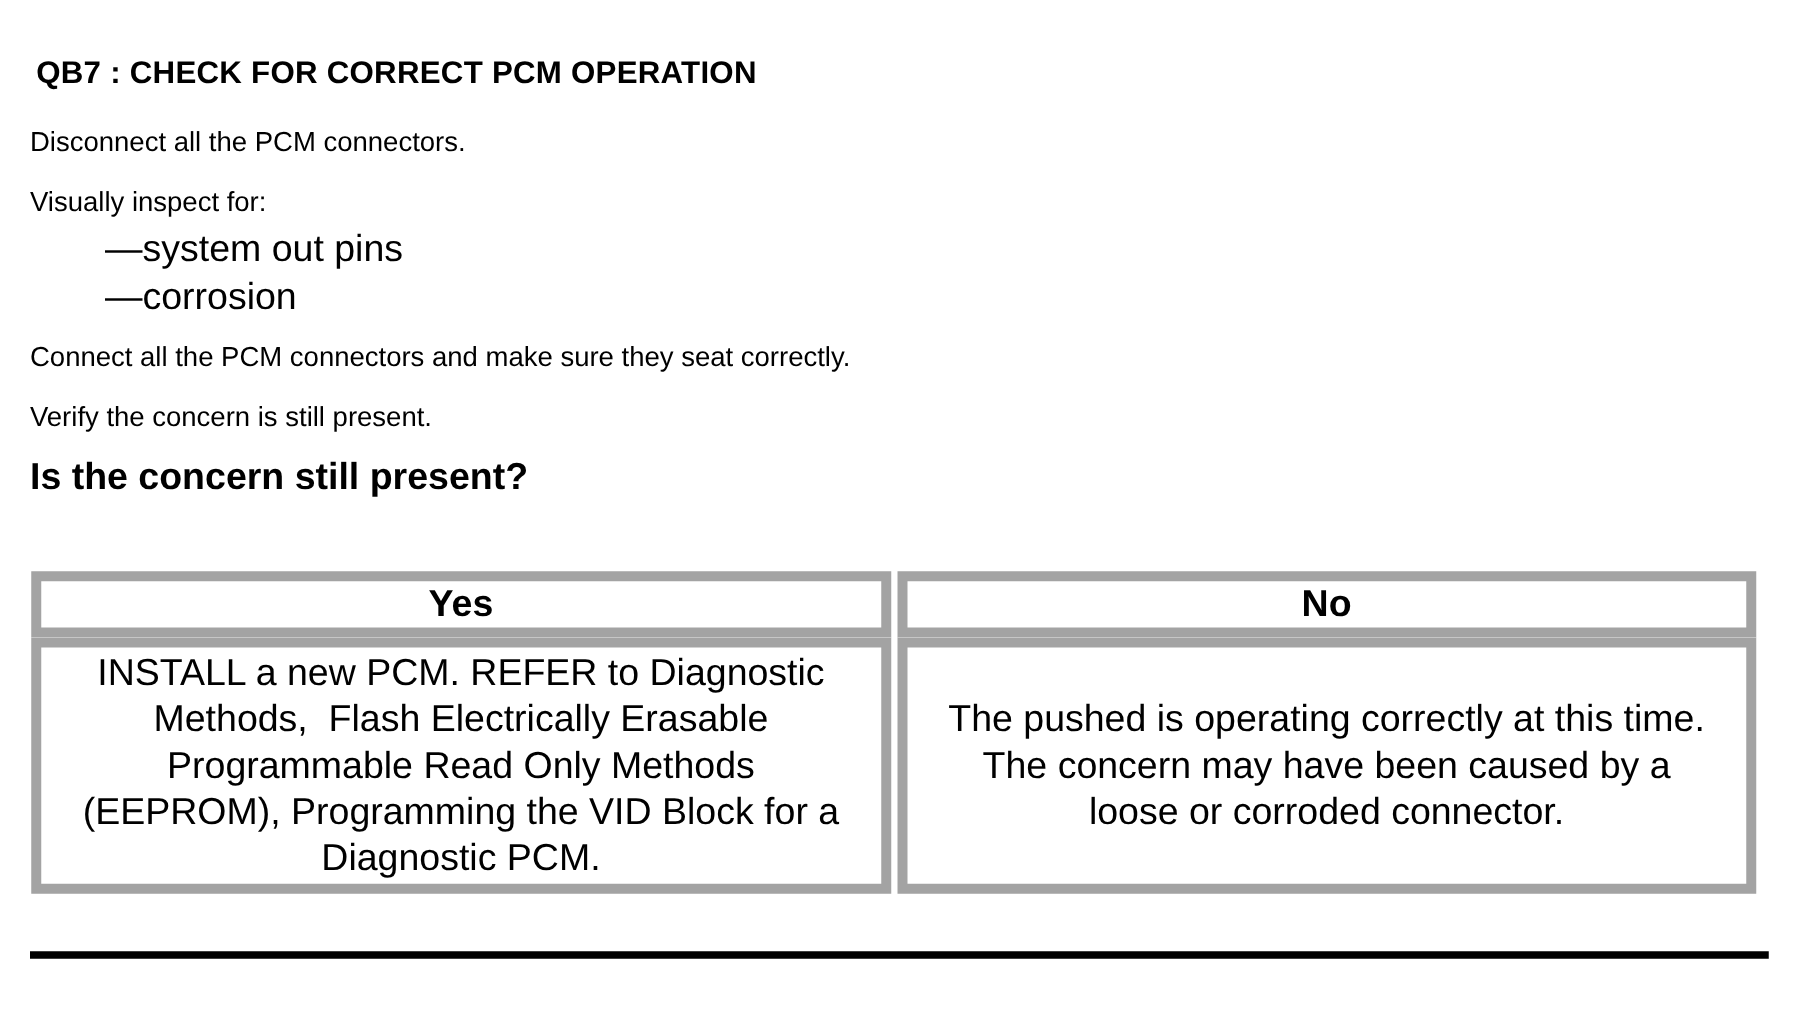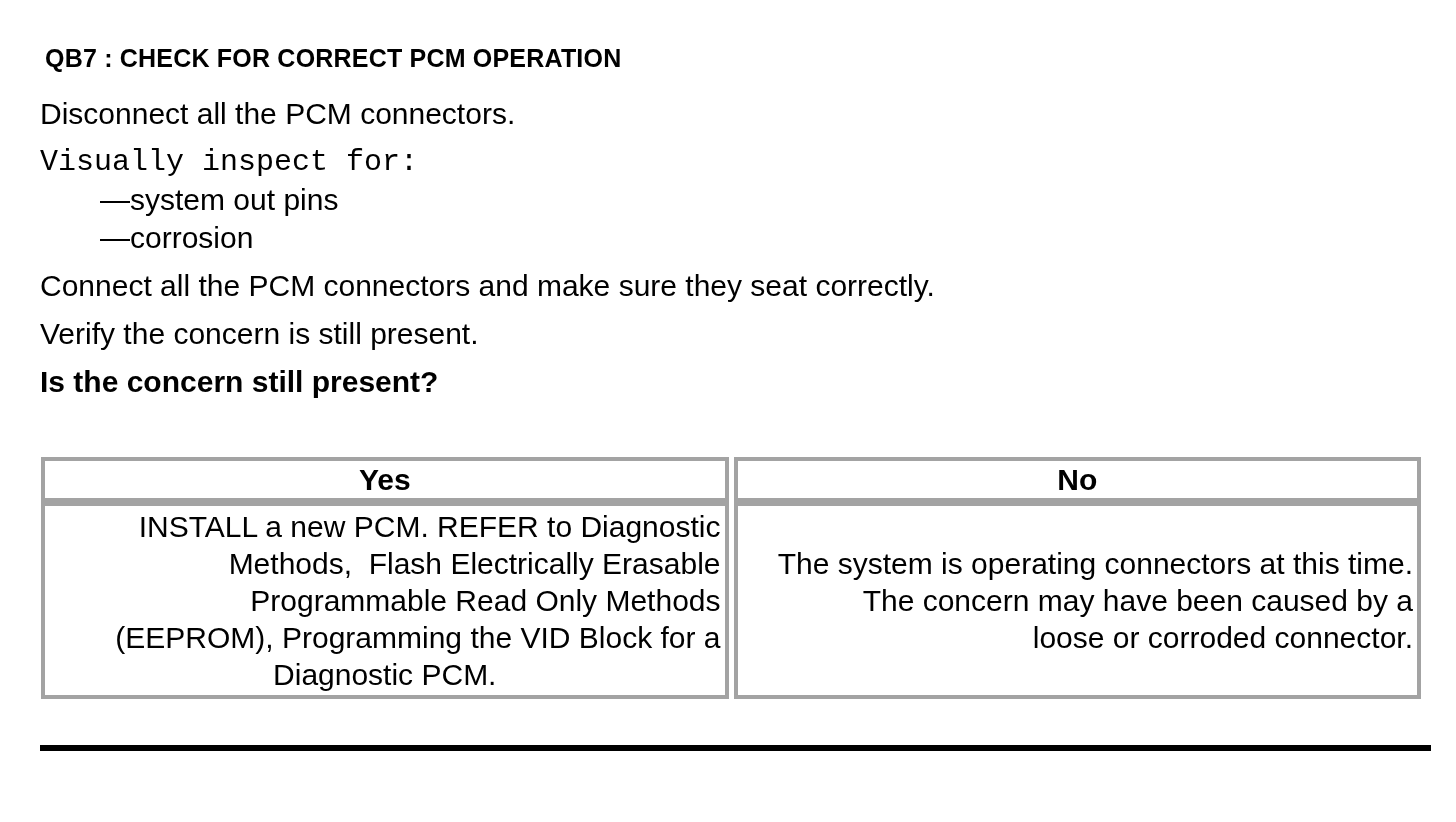--- a/index.html
+++ b/index.html
@@ -9,39 +9,38 @@
     width: 1456px;
     height: 822px;
     overflow: hidden;
     font-family: "Liberation Sans", "DejaVu Sans", sans-serif;
     color: #000000;
   }
   .page {
     position: relative;
     width: 1456px;
     height: 652px;
-    padding: 45px 0 0 40px;
+    padding: 45px 0 0 24px;
     box-sizing: border-box;
   }
   .heading {
     font-size: 25px;
     font-weight: bold;
     line-height: 26px;
     margin: 0 0 24px 5px;
     letter-spacing: 0.2px;
   }
   .para {
-    font-size: 30px;
+    font-size: 22px;
     line-height: 38px;
     margin: 10px 0;
     white-space: pre;
   }
   .para.no-bottom-margin {
     margin-bottom: 0;
-    font-family: Liberation Mono, monospace;
   }
   .list-line {
     font-size: 30px;
     line-height: 38px;
     margin: 0;
     padding-left: 60px;
     white-space: pre;
   }
   .question {
     font-size: 30px;
@@ -52,21 +51,21 @@
   }
   .decision-table {
     border-collapse: separate;
     border-spacing: 5px 0;
     margin: 56px 0 0 -4px;
     width: 1390px;
     table-layout: fixed;
   }
   .decision-table th,
   .decision-table td {
-    border: 4px solid #a3a3a3;
+    border: 8px solid #a3a3a3;
     background: #ffffff;
   }
   .decision-table th {
     font-size: 30px;
     font-weight: bold;
     text-align: center;
     line-height: 33px;
     padding: 2px 0;
   }
   .decision-table td {
@@ -74,21 +73,21 @@
     padding: 2px 4px;
     height: 185px;
   }
   .decision-table td.cell-yes {
     vertical-align: top;
   }
   .cell-line {
     font-size: 30px;
     line-height: 37px;
     white-space: pre;
-    text-align: right;
+    text-align: center;
   }
   .cell-yes .cell-line:last-child {
     text-align: center;
   }
   .bottom-rule {
     margin-top: 46px;
     width: 1391px;
     height: 6px;
     background: #000000;
   }
@@ -123,21 +122,21 @@
     </tr>
     <tr>
       <td class="cell-yes">
         <div class="cell-line">INSTALL a new PCM. REFER to Diagnostic</div>
         <div class="cell-line">Methods,  Flash Electrically Erasable</div>
         <div class="cell-line">Programmable Read Only Methods</div>
         <div class="cell-line">(EEPROM), Programming the VID Block for a</div>
         <div class="cell-line">Diagnostic PCM.</div>
       </td>
       <td class="cell-no">
-        <div class="cell-line">The system is operating connectors at this time.</div>
+        <div class="cell-line">The pushed is operating correctly at this time.</div>
         <div class="cell-line">The concern may have been caused by a</div>
         <div class="cell-line">loose or corroded connector.</div>
       </td>
     </tr>
   </tbody>
     </table>
 
   <div class="bottom-rule"></div>
 
 </div>

